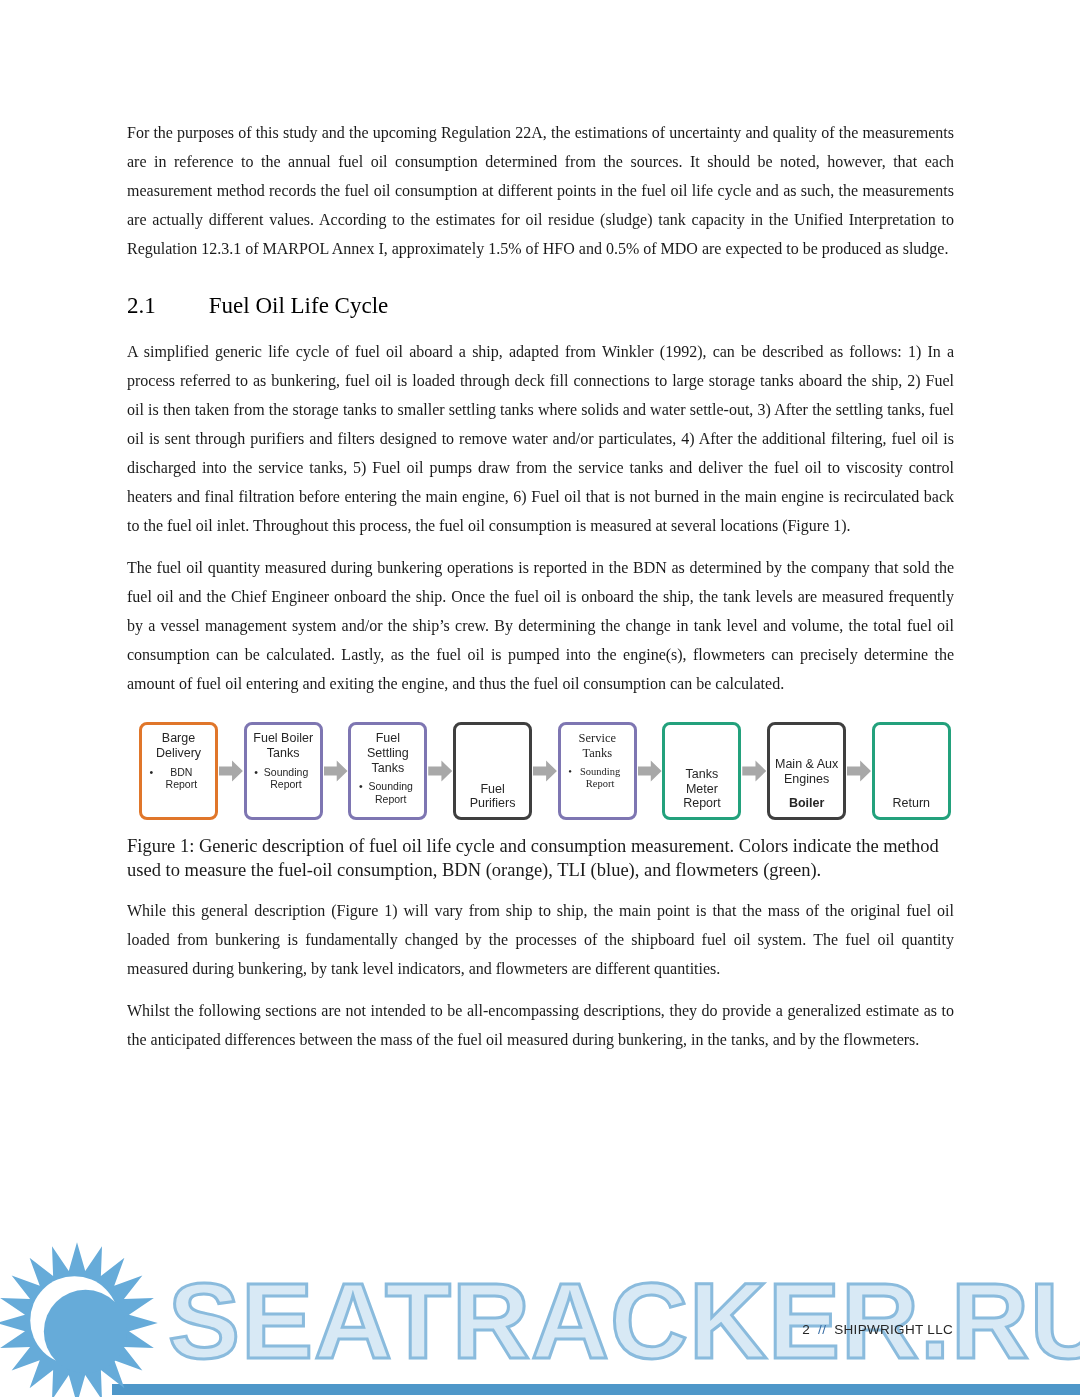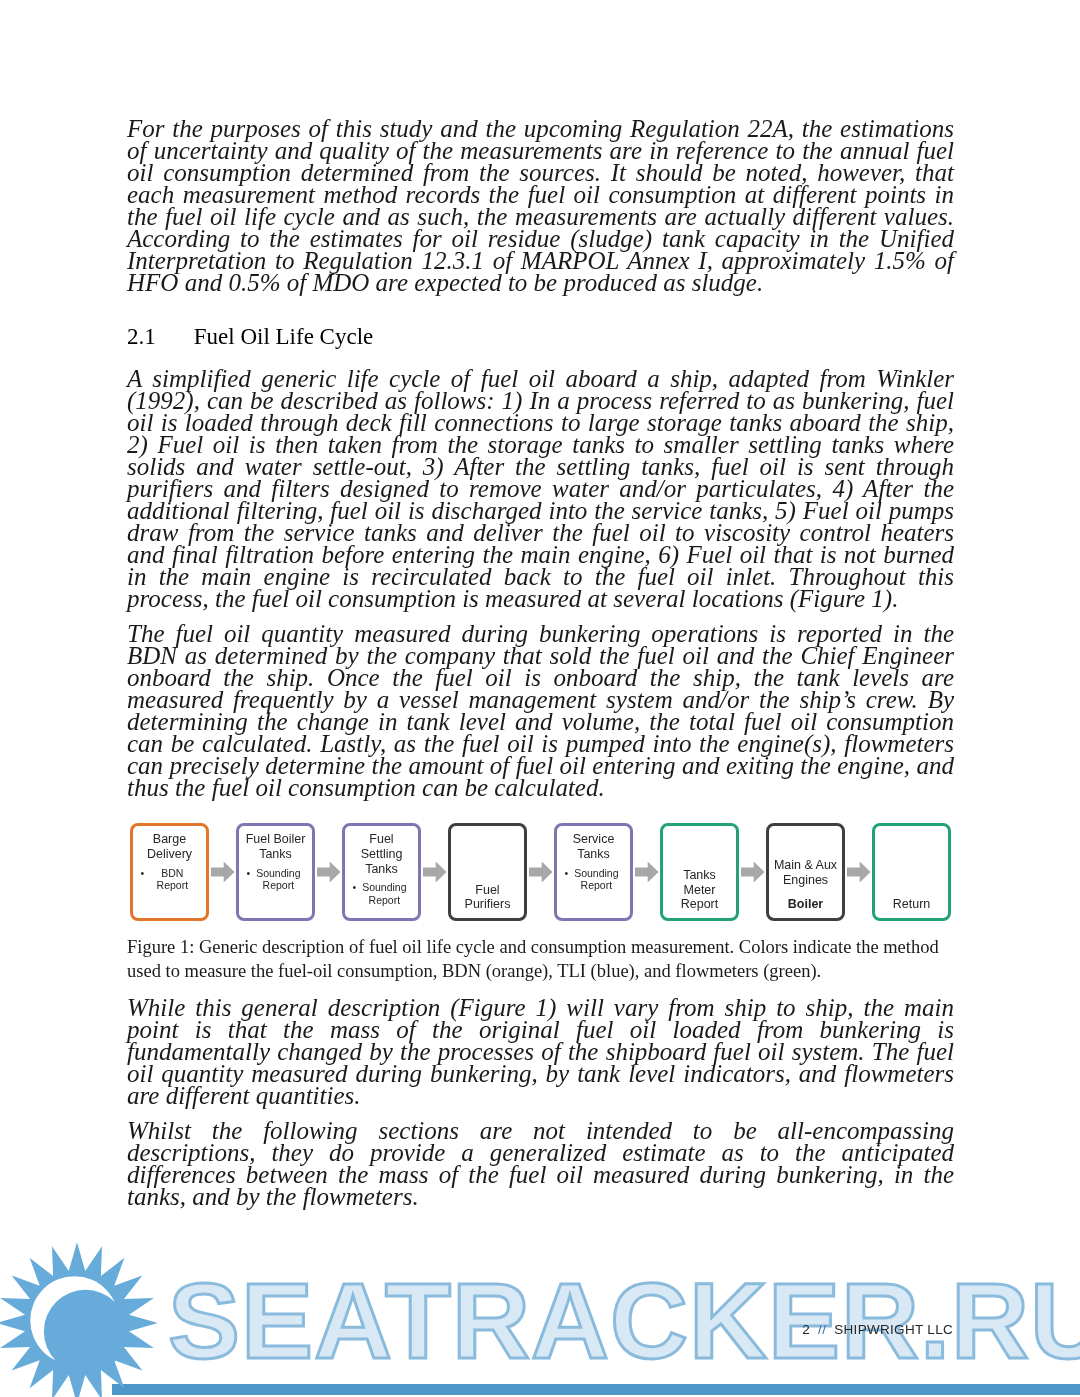--- a/index.html
+++ b/index.html
@@ -3,33 +3,32 @@
 <meta charset="utf-8">
 <style>
   html,body { margin:0; padding:0; background:#e8e8e8; }
   .page {
     position:relative; width:1080px; height:1397px; margin:0 auto;
     background:#ffffff; overflow:hidden;
     font-family:"Liberation Serif", serif; color:#1a1a1a;
   }
   .content { position:absolute; left:127px; top:118px; width:827px; }
   p.body-par {
-    font-size:25px; line-height:22px; text-align:justify;
+    font-size:16px; line-height:29px; text-align:justify;
     margin:0 0 13px 0;
-    font-style:italic;
   }
   .section-heading {
-    display:flex; align-items:baseline; gap:38px;
+    display:flex; align-items:baseline; gap:53px;
     font-size:23px; font-weight:400; color:#000;
     margin:30px 0 18px 0;
   }
   
   .flow-row {
     display:flex; align-items:center; justify-content:space-between;
-    margin:24px 3px 14px 3px;
+    margin:24px 3px 14px 12px;
     font-family:"Liberation Sans", sans-serif;
   }
   .flow-box {
     box-sizing:border-box; width:79px; height:98px;
     border:3px solid #888; border-radius:8px; background:#fff;
     display:flex; flex-direction:column; align-items:center;
     padding:6px 3px; text-align:center;
   }
   .flow-box.centered { justify-content:flex-end; }
   .flow-box .node-label { font-size:12.5px; line-height:1.18; color:#262626; }
@@ -106,21 +105,21 @@
       </div>
 
       <div class="flow-arrow" style="background: rgb(168, 168, 168);"></div>
 
       <div class="flow-box centered" style="border-color: rgb(63, 63, 63);">
         <span class="node-label">Fuel Purifiers</span>
       </div>
 
       <div class="flow-arrow" style="background: rgb(168, 168, 168);"></div>
 
-      <div class="flow-box" style="border-color: rgb(126, 118, 178);">
+      <div class="flow-box" style="border-color: rgb(126, 118, 178); font-family: Liberation Serif, serif;">
         <span class="node-label">Service Tanks</span>
         <span class="node-bullet">Sounding Report</span>
       </div>
 
       <div class="flow-arrow" style="background: rgb(168, 168, 168);"></div>
 
       <div class="flow-box centered" style="border-color: rgb(35, 161, 124);">
         <span class="node-label">Tanks Meter Report</span>
       </div>
 

